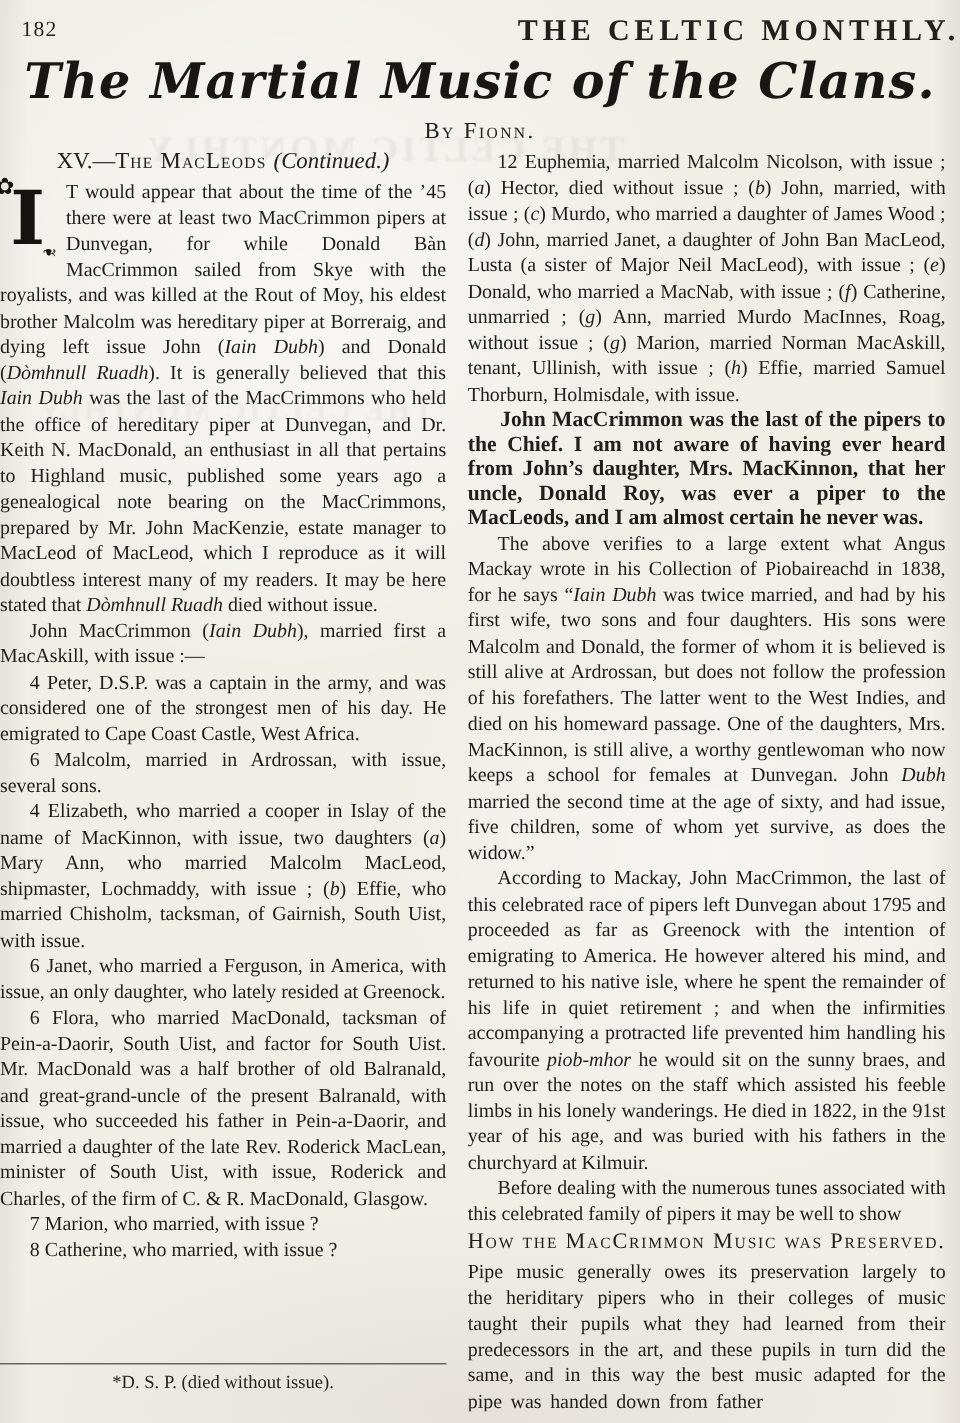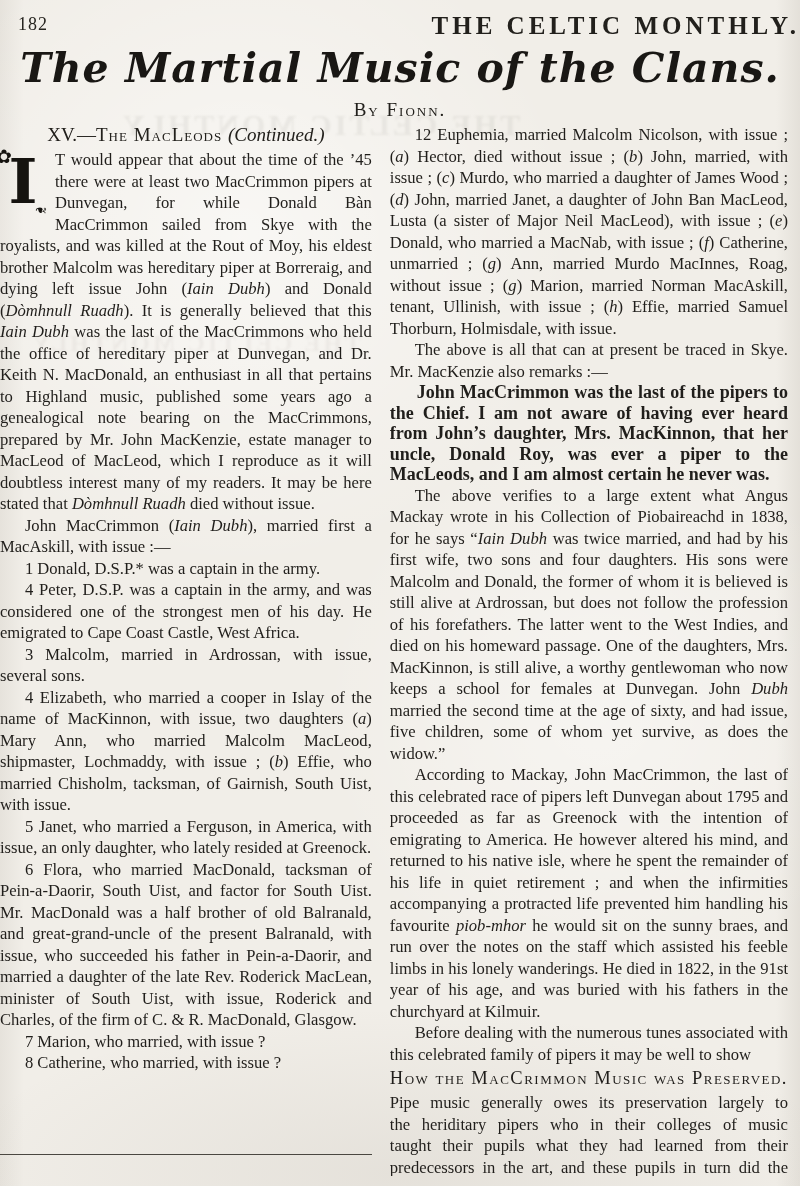--- a/index.html
+++ b/index.html
@@ -175,40 +175,39 @@
 
         <p class="bp noindent">
           <span class="dropcap">
             <span class="orn-top">✿</span>
             <span class="letter">I</span>
             <span class="orn-bottom">❧</span>
           </span><span>T would appear that about the time of the ’45 there were at least two MacCrimmon pipers at Dunvegan, for while Donald Bàn MacCrimmon sailed from Skye with the royalists, and was killed at the Rout of Moy, his eldest brother Malcolm was hereditary piper at Borreraig, and dying left issue John (<i>Iain Dubh</i>) and Donald (<i>Dòmhnull Ruadh</i>).  It is generally believed that this <i>Iain Dubh</i> was the last of the MacCrimmons who held the office of hereditary piper at Dunvegan, and Dr. Keith N. MacDonald, an enthusiast in all that pertains to Highland music, published some years ago a genealogical note bearing on the MacCrimmons, prepared by Mr. John MacKenzie, estate manager to MacLeod of MacLeod, which I reproduce as it will doubtless interest many of my readers.  It may be here stated that <i>Dòmhnull Ruadh</i> died without issue.</span>
         </p>
 
         <p class="bp">John MacCrimmon (<i>Iain Dubh</i>), married first a MacAskill, with issue :—</p>
-        <p class="bp">1 Donald, D.S.P.* was a captain in the army.</p>
         <p class="bp">4 Peter, D.S.P. was a captain in the army, and was considered one of the strongest men of his day. He emigrated to Cape Coast Castle, West Africa.</p>
-        <p class="bp">3 Malcolm, married in Ardrossan, with issue, several sons.</p>
+        <p class="bp">6 Malcolm, married in Ardrossan, with issue, several sons.</p>
         <p class="bp">4 Elizabeth, who married a cooper in Islay of the name of MacKinnon, with issue, two daughters (<i>a</i>) Mary Ann, who married Malcolm MacLeod, shipmaster, Lochmaddy, with issue ; (<i>b</i>) Effie, who married Chisholm, tacksman, of Gairnish, South Uist, with issue.</p>
-        <p class="bp">5 Janet, who married a Ferguson, in America, with issue, an only daughter, who lately resided at Greenock.</p>
+        <p class="bp">6 Janet, who married a Ferguson, in America, with issue, an only daughter, who lately resided at Greenock.</p>
         <p class="bp">6 Flora, who married MacDonald, tacksman of Pein-a-Daorir, South Uist, and factor for South Uist.  Mr. MacDonald was a half brother of old Balranald, and great-grand-uncle of the present Balranald, with issue, who succeeded his father in Pein-a-Daorir, and married a daughter of the late Rev. Roderick MacLean, minister of South Uist, with issue, Roderick and Charles, of the firm of C. &amp; R. MacDonald, Glasgow.</p>
         <p class="bp">7 Marion, who married, with issue ?</p>
         <p class="bp">8 Catherine, who married, with issue ?</p>
 
       </div>
 
       <div class="footnote">
         <hr class="footnote-rule">
+        <div class="footnote-text">*D. S. P. (died without issue).</div>
       </div>
     </div>
 
     <div class="col col-right">
       <div class="col-flow">
         <p class="bp">12 Euphemia, married Malcolm Nicolson, with issue ; (<i>a</i>) Hector, died without issue ; (<i>b</i>) John, married, with issue ; (<i>c</i>) Murdo, who married a daughter of James Wood ; (<i>d</i>) John, married Janet, a daughter of John Ban MacLeod, Lusta (a sister of Major Neil MacLeod), with issue ; (<i>e</i>) Donald, who married a MacNab, with issue ; (<i>f</i>) Catherine, unmarried ; (<i>g</i>) Ann, married Murdo MacInnes, Roag, without issue ; (<i>g</i>) Marion, married Norman MacAskill, tenant, Ullinish, with issue ; (<i>h</i>) Effie, married Samuel Thorburn, Holmisdale, with issue.</p>
-        <p class="bp">The above is all that can at present be traced in Skye.  Mr. MacKenzie also remarks :—</p>
         <p class="bp quote">John MacCrimmon was the last of the pipers to the Chief.  I am not aware of having ever heard from John’s daughter, Mrs. MacKinnon, that her uncle, Donald Roy, was ever a piper to the MacLeods, and I am almost certain he never was.</p>
         <p class="bp">The above verifies to a large extent what Angus Mackay wrote in his Collection of Piobaireachd in 1838, for he says “<i>Iain Dubh</i> was twice married, and had by his first wife, two sons and four daughters.  His sons were Malcolm and Donald, the former of whom it is believed is still alive at Ardrossan, but does not follow the profession of his forefathers.  The latter went to the West Indies, and died on his homeward passage.  One of the daughters, Mrs. MacKinnon, is still alive, a worthy gentlewoman who now keeps a school for females at Dunvegan. John <i>Dubh</i> married the second time at the age of sixty, and had issue, five children, some of whom yet survive, as does the widow.”</p>
         <p class="bp">According to Mackay, John MacCrimmon, the last of this celebrated race of pipers left Dunvegan about 1795 and proceeded as far as Greenock with the intention of emigrating to America. He however altered his mind, and returned to his native isle, where he spent the remainder of his life in quiet retirement ; and when the infirmities accompanying a protracted life prevented him handling his favourite <i>piob-mhor</i> he would sit on the sunny braes, and run over the notes on the staff which assisted his feeble limbs in his lonely wanderings.  He died in 1822, in the 91st year of his age, and was buried with his fathers in the churchyard at Kilmuir.</p>
         <p class="bp">Before dealing with the numerous tunes associated with this celebrated family of pipers it may be well to show</p>
         <div class="subheading">How the MacCrimmon Music was Preserved.</div>
         <p class="bp loose">Pipe music generally owes its preservation largely to the heriditary pipers who in their colleges of music taught their pupils what they had learned from their predecessors in the art, and these pupils in turn did the same, and in this way the best music adapted for the pipe was handed down from father</p>
       </div>
     </div>
 
   </div>

